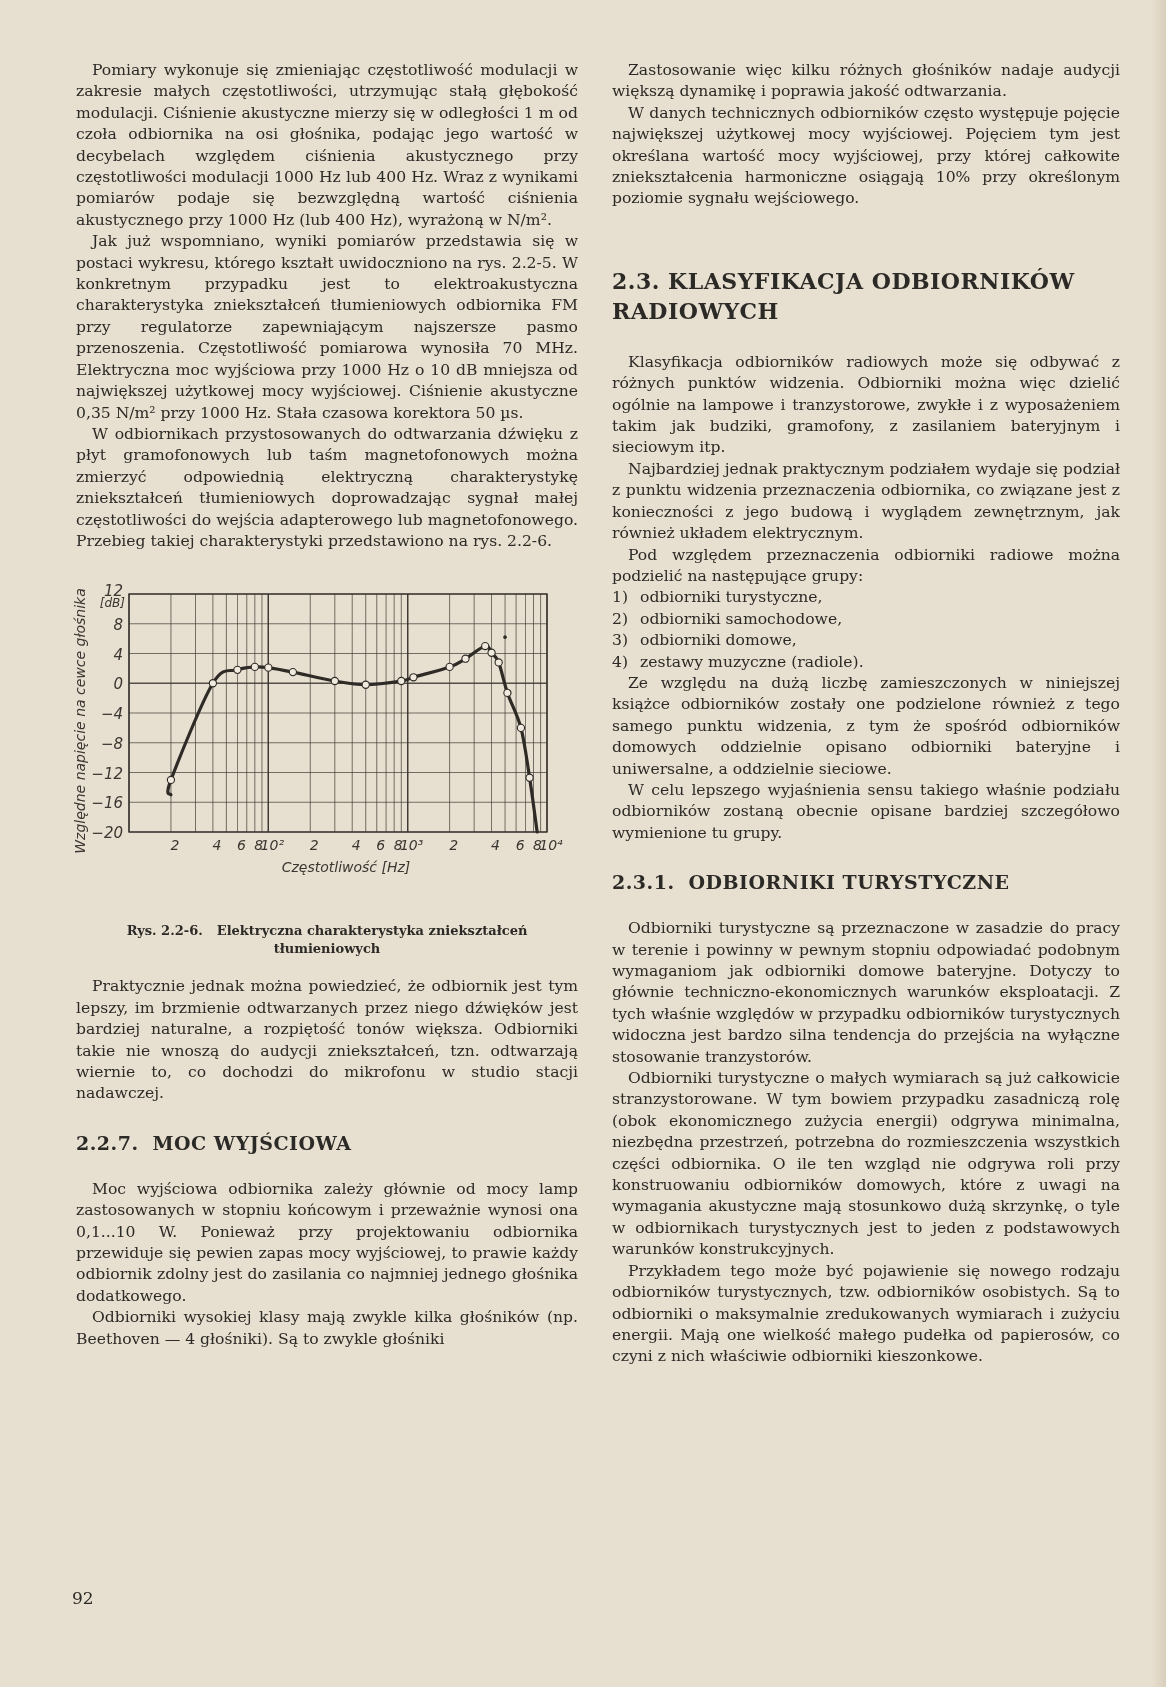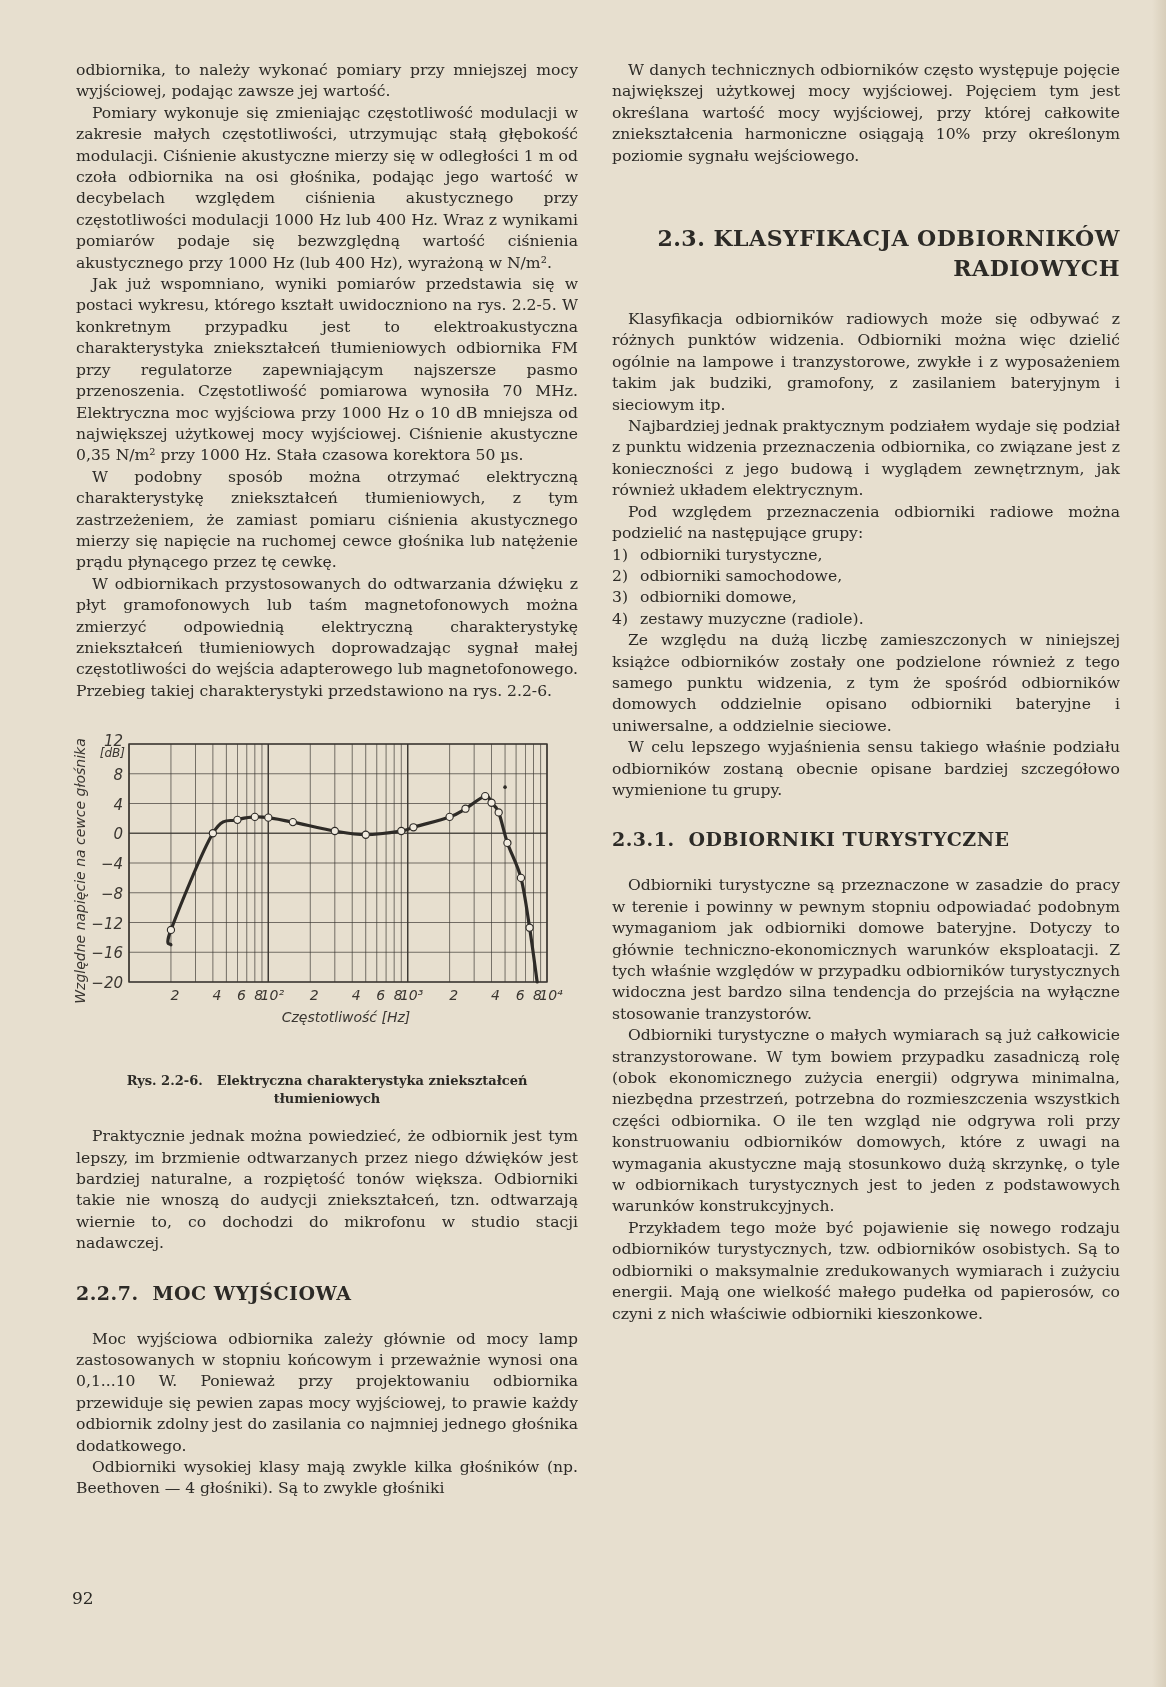--- a/index.html
+++ b/index.html
@@ -21,21 +21,21 @@
   }
   .col-left { left: 76px; width: 502px; }
   .col-right { left: 612px; width: 508px; }
   .para { margin: 0; text-indent: 16px; }
   .para.noindent { text-indent: 0; }
   .list { margin: 0; padding: 0; list-style: none; }
   .list li { display: flex; }
   .list .num { width: 28px; flex: none; }
   h2.section {
     font-family: "DejaVu Serif", serif; font-weight: bold;
-    font-size: 22px; line-height: 30px; text-align: right;
+    font-size: 22px; line-height: 30px; text-align: left;
     margin: 56px 0 26px 0; letter-spacing: 0.5px;
   }
   h3.subsection {
     font-family: "DejaVu Serif", serif; font-weight: bold;
     font-size: 19px; line-height: 24px;
     margin: 26px 0 24px 0; text-align: left; letter-spacing: 0.5px;
   }
   h3.subsection .sec-num { margin-right: 14px; }
   .figure { position: relative; height: 344px; margin: 22px 0 0 0; }
   .figure svg { position: absolute; left: -16px; top: 0; }
@@ -48,24 +48,22 @@
     position: absolute; left: 72px; top: 1588px;
     font-size: 17px; font-family: "DejaVu Serif", serif;
   }
 </style>
 </head>
 <body>
 
 <div class="page-edge"></div>
 
 <div class="col col-left">
-  <p class="para noindent">odbiornika, to należy wykonać pomiary przy mniejszej mocy wyjściowej, podając zawsze jej wartość.</p>
   <p class="para">Pomiary wykonuje się zmieniając częstotliwość modulacji w zakresie małych częstotliwości, utrzymując stałą głębokość modulacji. Ciśnienie akustyczne mierzy się w odległości 1 m od czoła odbiornika na osi głośnika, podając jego wartość w decybelach względem ciśnienia akustycznego przy częstotliwości modulacji 1000 Hz lub 400 Hz. Wraz z wynikami pomiarów podaje się bezwzględną wartość ciśnienia akustycznego przy 1000 Hz (lub 400 Hz), wyrażoną w N/m².</p>
   <p class="para">Jak już wspomniano, wyniki pomiarów przedstawia się w postaci wykresu, którego kształt uwidoczniono na rys. 2.2-5. W konkretnym przypadku jest to elektroakustyczna charakterystyka zniekształceń tłumieniowych odbiornika FM przy regulatorze zapewniającym najszersze pasmo przenoszenia. Częstotliwość pomiarowa wynosiła 70 MHz. Elektryczna moc wyjściowa przy 1000 Hz o 10 dB mniejsza od największej użytkowej mocy wyjściowej. Ciśnienie akustyczne 0,35 N/m² przy 1000 Hz. Stała czasowa korektora 50 µs.</p>
-  <p class="para">W podobny sposób można otrzymać elektryczną charakterystykę zniekształceń tłumieniowych, z tym zastrzeżeniem, że zamiast pomiaru ciśnienia akustycznego mierzy się napięcie na ruchomej cewce głośnika lub natężenie prądu płynącego przez tę cewkę.</p>
   <p class="para">W odbiornikach przystosowanych do odtwarzania dźwięku z płyt gramofonowych lub taśm magnetofonowych można zmierzyć odpowiednią elektryczną charakterystykę zniekształceń tłumieniowych doprowadzając sygnał małej częstotliwości do wejścia adapterowego lub magnetofonowego. Przebieg takiej charakterystyki przedstawiono na rys. 2.2-6.</p>
 
   <div class="figure">
     <svg id="chart" width="520" height="344" viewBox="0 0 520 344" xmlns="http://www.w3.org/2000/svg">
         <line x1="69" y1="20" x2="69" y2="258" stroke="#3a3631" stroke-width="1.3" opacity="0.85"></line>
         <line x1="110.94351272918139" y1="20" x2="110.94351272918139" y2="258" stroke="#3a3631" stroke-width="0.8" opacity="0.85"></line>
         <line x1="135.47889482427297" y1="20" x2="135.47889482427297" y2="258" stroke="#3a3631" stroke-width="0.8" opacity="0.85"></line>
         <line x1="152.88702545836279" y1="20" x2="152.88702545836279" y2="258" stroke="#3a3631" stroke-width="0.8" opacity="0.85"></line>
         <line x1="166.38982060415194" y1="20" x2="166.38982060415194" y2="258" stroke="#3a3631" stroke-width="0.8" opacity="0.85"></line>
         <line x1="177.42240755345435" y1="20" x2="177.42240755345435" y2="258" stroke="#3a3631" stroke-width="0.8" opacity="0.85"></line>
@@ -156,20 +154,21 @@
 
   <p class="para">Praktycznie jednak można powiedzieć, że odbiornik jest tym lepszy, im brzmienie odtwarzanych przez niego dźwięków jest bardziej naturalne, a rozpiętość tonów większa. Odbiorniki takie nie wnoszą do audycji zniekształceń, tzn. odtwarzają wiernie to, co dochodzi do mikrofonu w studio stacji nadawczej.</p>
 
   <h3 class="subsection"><span class="sec-num">2.2.7.</span><span>MOC WYJŚCIOWA</span></h3>
 
   <p class="para">Moc wyjściowa odbiornika zależy głównie od mocy lamp zastosowanych w stopniu końcowym i przeważnie wynosi ona 0,1...10 W. Ponieważ przy projektowaniu odbiornika przewiduje się pewien zapas mocy wyjściowej, to prawie każdy odbiornik zdolny jest do zasilania co najmniej jednego głośnika dodatkowego.</p>
   <p class="para">Odbiorniki wysokiej klasy mają zwykle kilka głośników (np. Beethoven — 4 głośniki). Są to zwykle głośniki</p>
 </div>
 
 <div class="col col-right">
+  <p class="para">Zastosowanie więc kilku różnych głośników nadaje audycji większą dynamikę i poprawia jakość odtwarzania.</p>
   <p class="para">W danych technicznych odbiorników często występuje pojęcie największej użytkowej mocy wyjściowej. Pojęciem tym jest określana wartość mocy wyjściowej, przy której całkowite zniekształcenia harmoniczne osiągają 10% przy określonym poziomie sygnału wejściowego.</p>
 
   <h2 class="section"><span>2.3.</span> <span>KLASYFIKACJA ODBIORNIKÓW RADIOWYCH</span></h2>
 
   <p class="para">Klasyfikacja odbiorników radiowych może się odbywać z różnych punktów widzenia. Odbiorniki można więc dzielić ogólnie na lampowe i tranzystorowe, zwykłe i z wyposażeniem takim jak budziki, gramofony, z zasilaniem bateryjnym i sieciowym itp.</p>
   <p class="para">Najbardziej jednak praktycznym podziałem wydaje się podział z punktu widzenia przeznaczenia odbiornika, co związane jest z konieczności z jego budową i wyglądem zewnętrznym, jak również układem elektrycznym.</p>
   <p class="para">Pod względem przeznaczenia odbiorniki radiowe można podzielić na następujące grupy:</p>
   <ul class="list">
     <li>
         <span class="num">1)</span>

